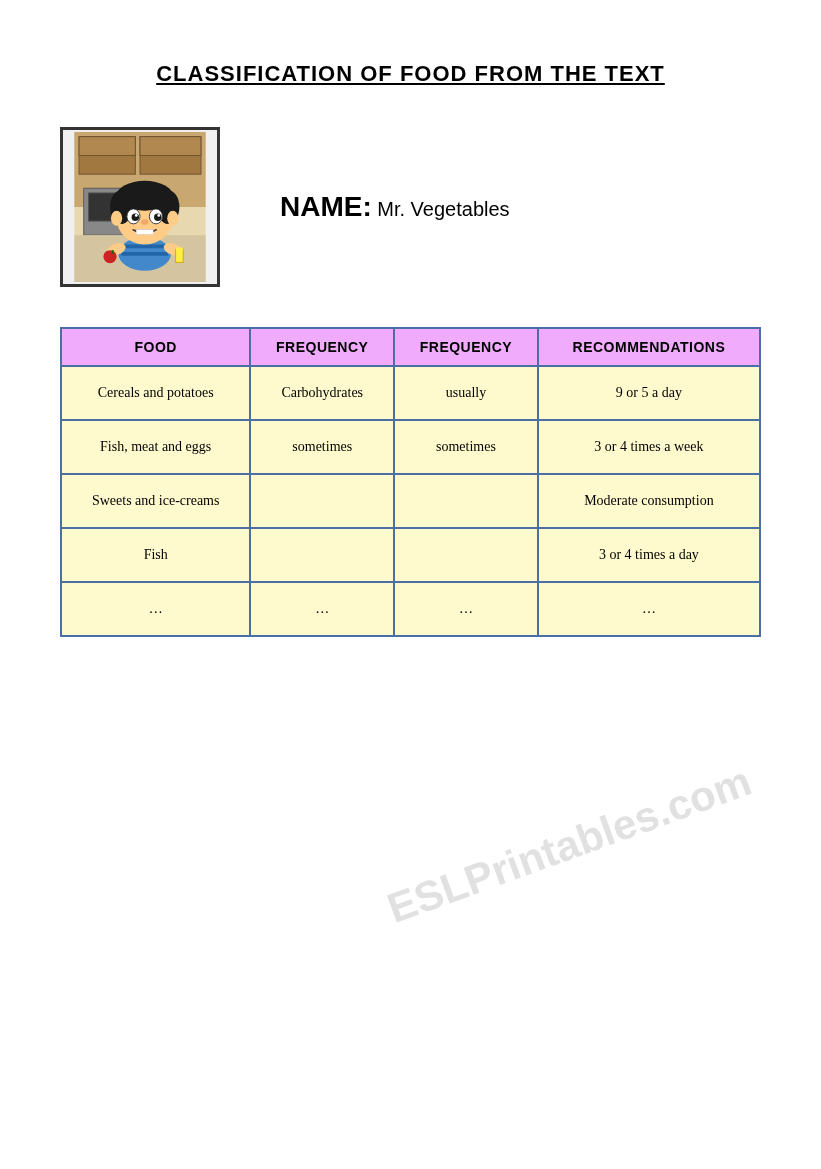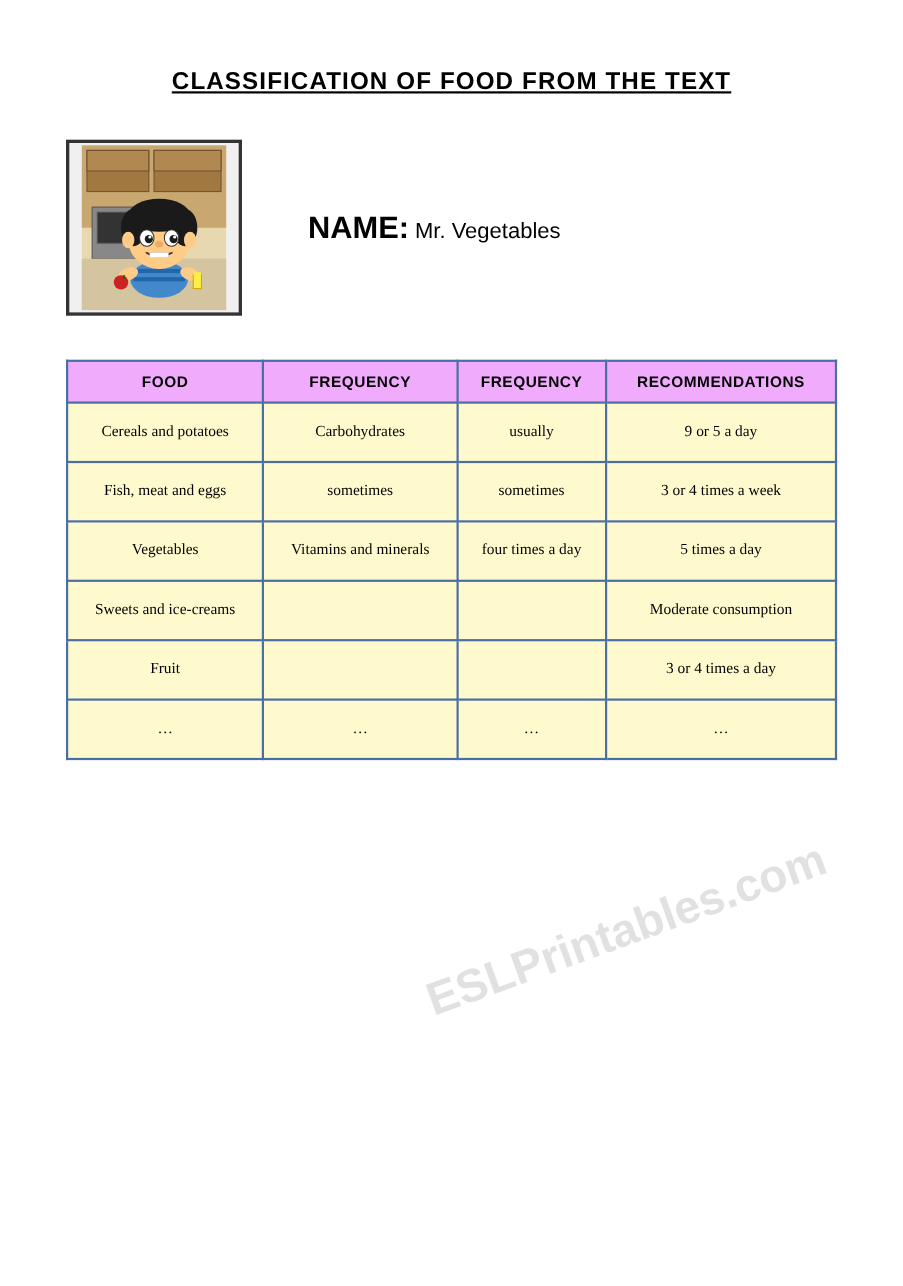--- a/index.html
+++ b/index.html
@@ -191,33 +191,27 @@
         <td>usually</td>
         <td>9 or 5 a day</td>
       </tr>
       <tr>
         <td>Fish, meat and eggs</td>
         <td>sometimes</td>
         <td>sometimes</td>
         <td>3 or 4 times a week</td>
       </tr>
       <tr>
-        <td>Vegetables</td>
-        <td>Vitamins and minerals</td>
-        <td>four times a day</td>
-        <td>5 times a day</td>
-      </tr>
-      <tr>
         <td>Sweets and ice-creams</td>
         <td></td>
         <td></td>
         <td>Moderate consumption</td>
       </tr>
       <tr>
-        <td>Fruit</td>
+        <td>Fish</td>
         <td></td>
         <td></td>
         <td>3 or 4 times a day</td>
       </tr>
       <tr>
         <td>…</td>
         <td>…</td>
         <td>…</td>
         <td>…</td>
       </tr>

